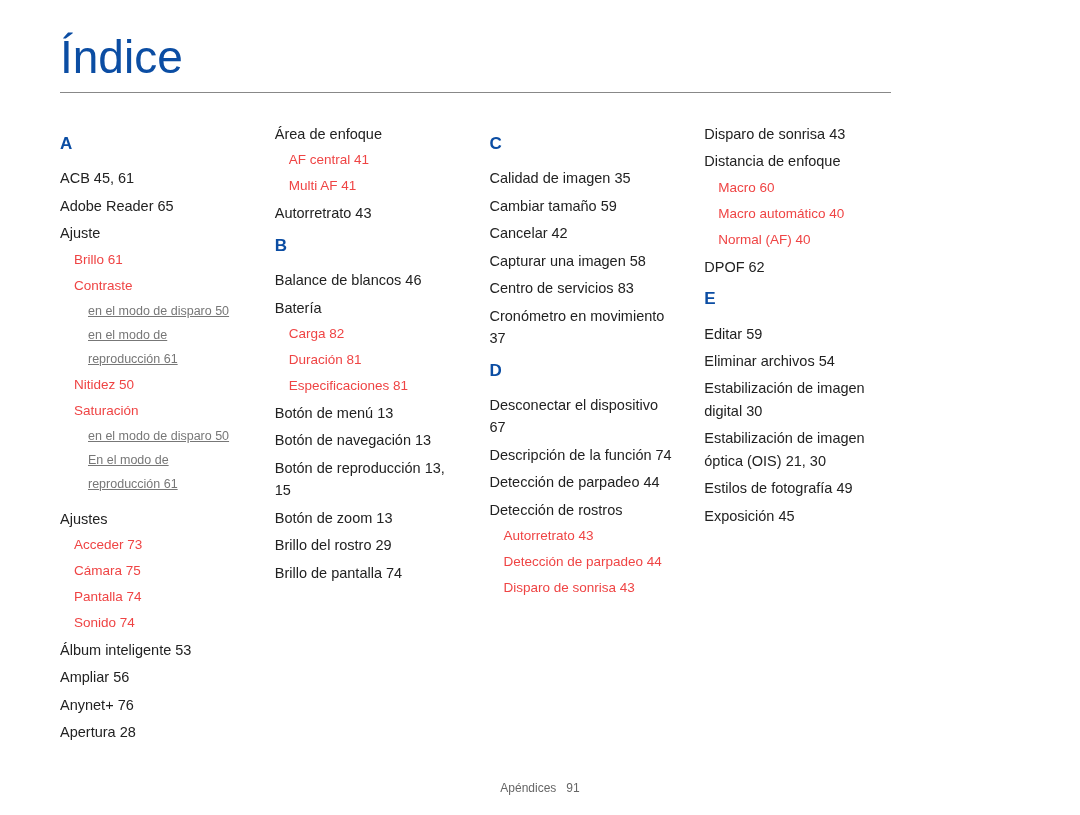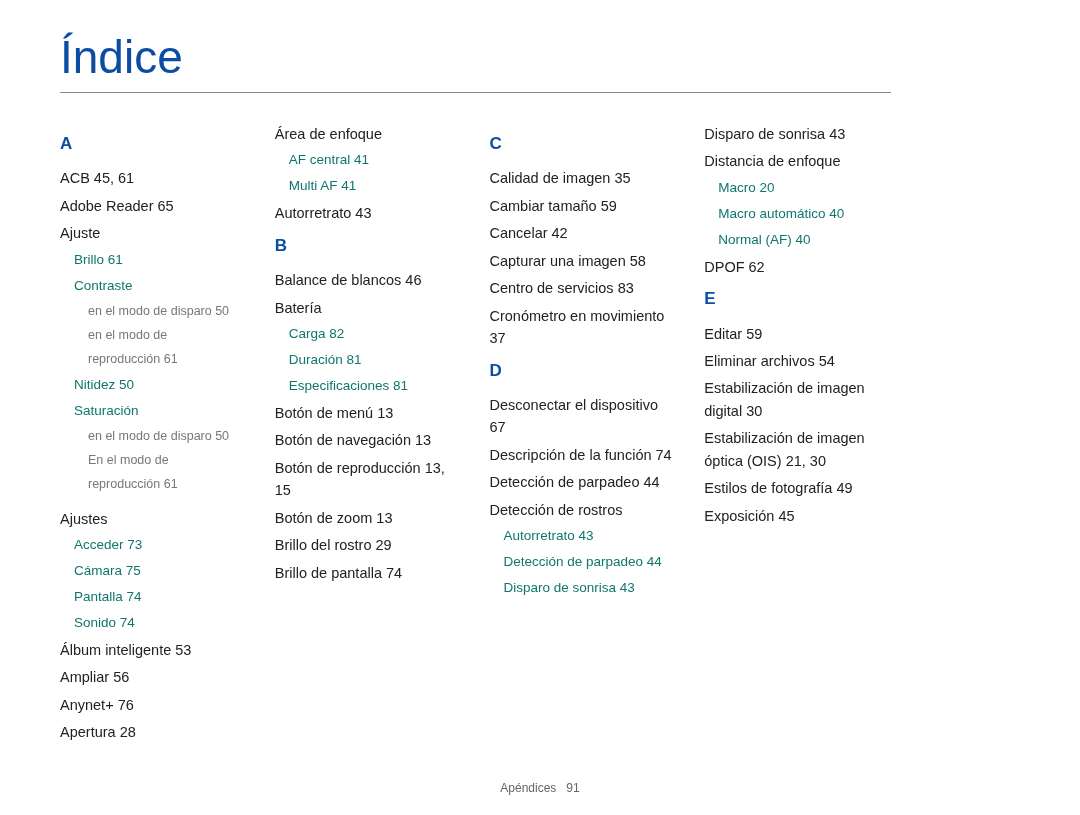--- a/index.html
+++ b/index.html
@@ -44,27 +44,28 @@
     font-size: 17px;
     margin-top: 8px;
     margin-bottom: 10px;
   }
   .entry {
     color: #222;
     margin-bottom: 5px;
   }
   .sub {
     margin-left: 14px;
-    color: #0f766e;
+    color: #ef4444;
     font-size: 13.5px;
   }
   .sub2 {
     margin-left: 28px;
     color: #777;
     font-size: 12.5px;
+    text-decoration: underline;
   }
   .footer {
     position: absolute;
     bottom: 20px;
     left: 0;
     width: 1080px;
     text-align: center;
     font-size: 12px;
     color: #666;
   }
@@ -134,21 +135,21 @@
         <div class="entry">Descripción de la función  74</div>
         <div class="entry">Detección de parpadeo  44</div>
         <div class="entry">Detección de rostros</div>
         <div class="entry sub">Autorretrato  43</div>
         <div class="entry sub">Detección de parpadeo  44</div>
         <div class="entry sub">Disparo de sonrisa  43</div>
       </div>
     <div class="col">
         <div class="entry">Disparo de sonrisa  43</div>
         <div class="entry">Distancia de enfoque</div>
-        <div class="entry sub">Macro  20</div>
+        <div class="entry sub">Macro  60</div>
         <div class="entry sub">Macro automático  40</div>
         <div class="entry sub">Normal (AF)  40</div>
         <div class="entry">DPOF  62</div>
         <div class="section-letter">E</div>
         <div class="entry">Editar  59</div>
         <div class="entry">Eliminar archivos  54</div>
         <div class="entry">Estabilización de imagen digital  30</div>
         <div class="entry">Estabilización de imagen óptica (OIS)  21, 30</div>
         <div class="entry">Estilos de fotografía  49</div>
         <div class="entry">Exposición  45</div>

